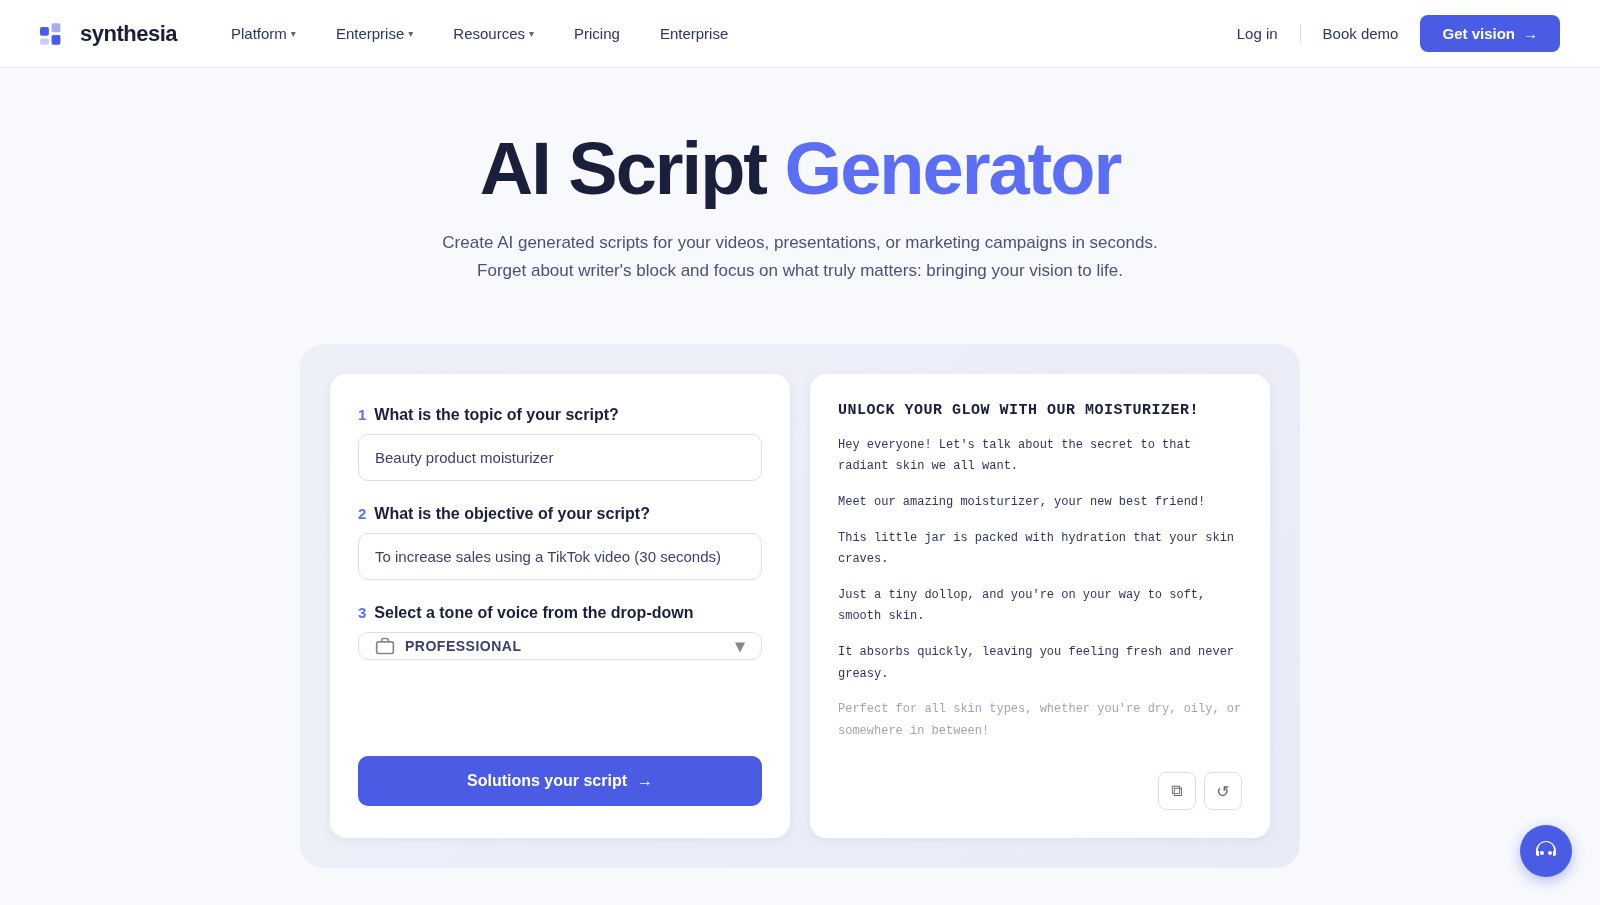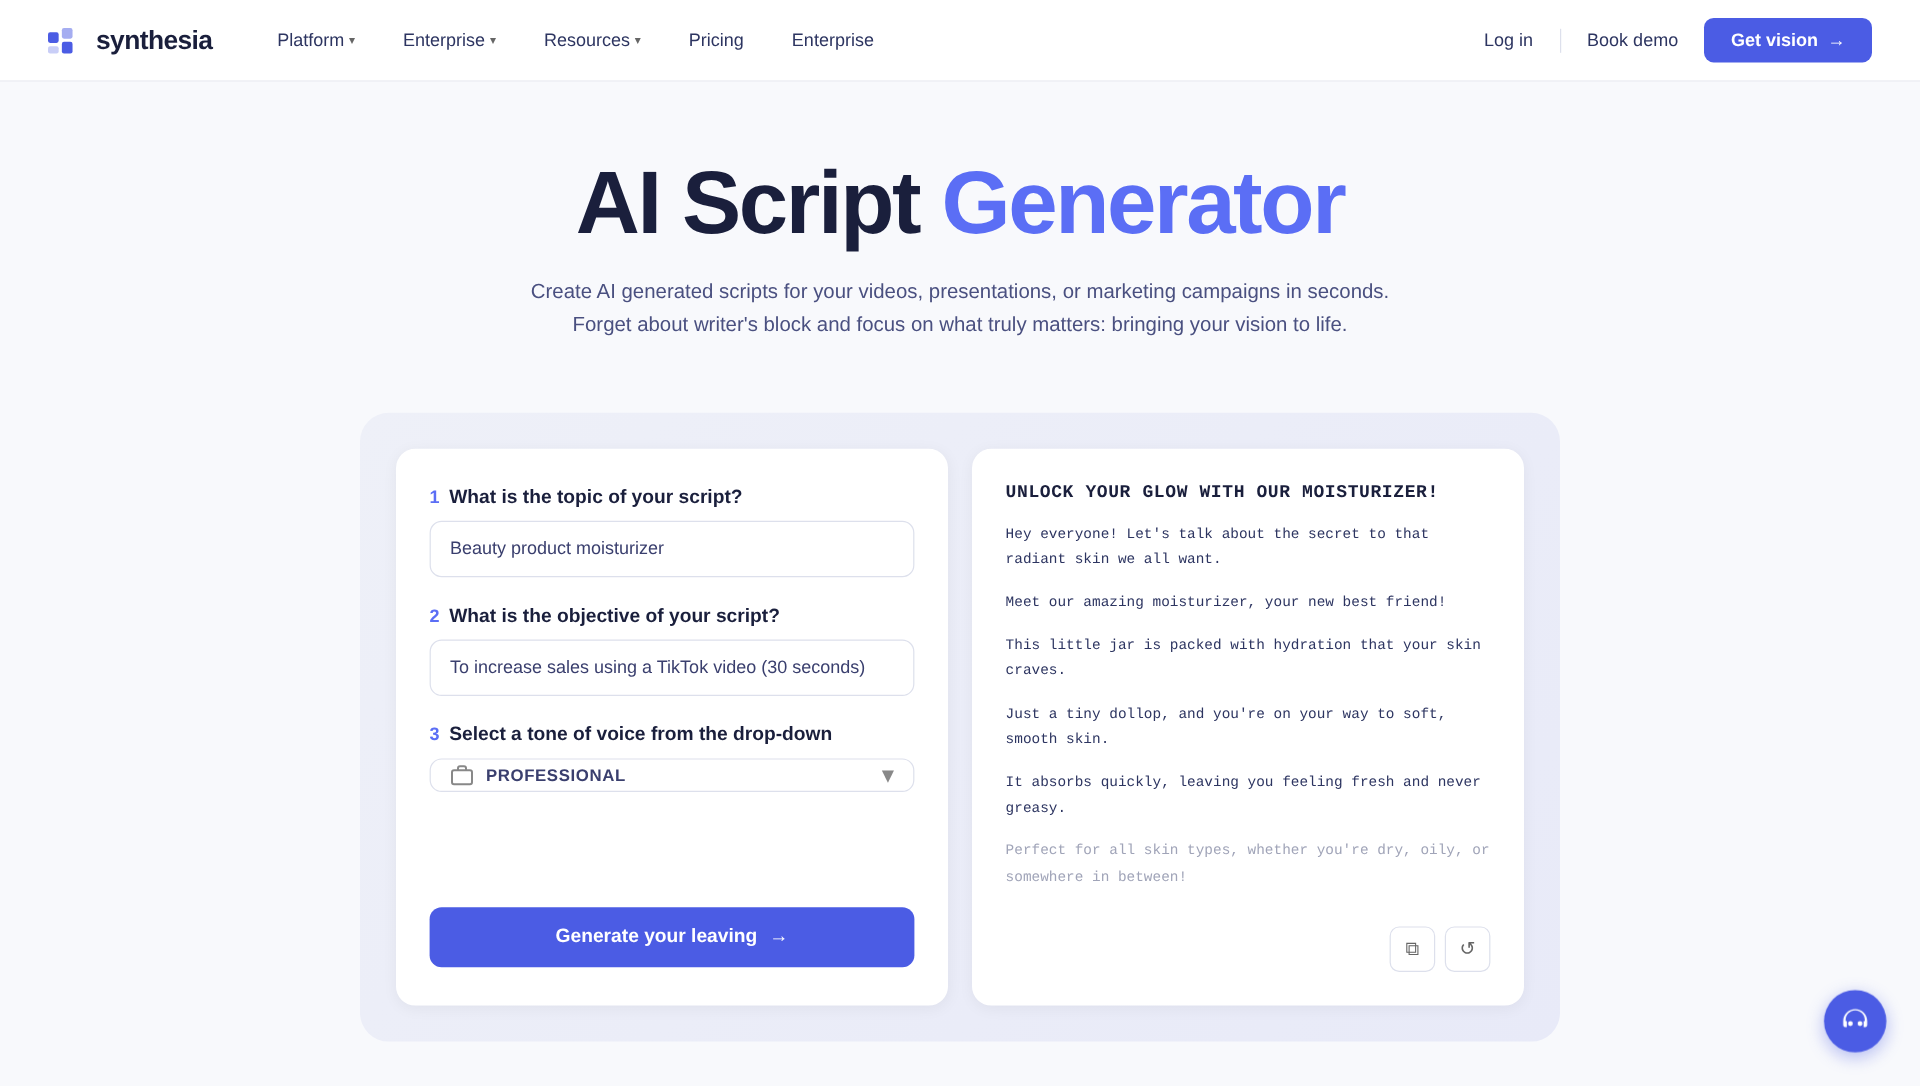--- a/index.html
+++ b/index.html
@@ -372,21 +372,21 @@
             <rect x="2" y="7" width="20" height="14" rx="2" ry="2"></rect>
             <path d="M16 7V5a2 2 0 0 0-2-2h-4a2 2 0 0 0-2 2v2"></path>
           </svg>
           <span>PROFESSIONAL</span>
         </div>
         <span style="font-size:18px;color:#888;">▾</span>
       </div>
     </div>
     <div class="form-spacer"></div>
     <button class="btn-generate">
-      <span>Generate your leaving</span>
+      <span>Solutions your script</span>
       <span>→</span>
     </button>
   </div>
 
   <div class="output-panel">
     <div class="output-title">UNLOCK YOUR GLOW WITH OUR MOISTURIZER!</div>
     <div class="output-body">
       <p class="output-para">Hey everyone! Let's talk about the secret to that radiant skin we all want.</p>
       <p class="output-para">Meet our amazing moisturizer, your new best friend!</p>
       <p class="output-para">This little jar is packed with hydration that your skin craves.</p>

